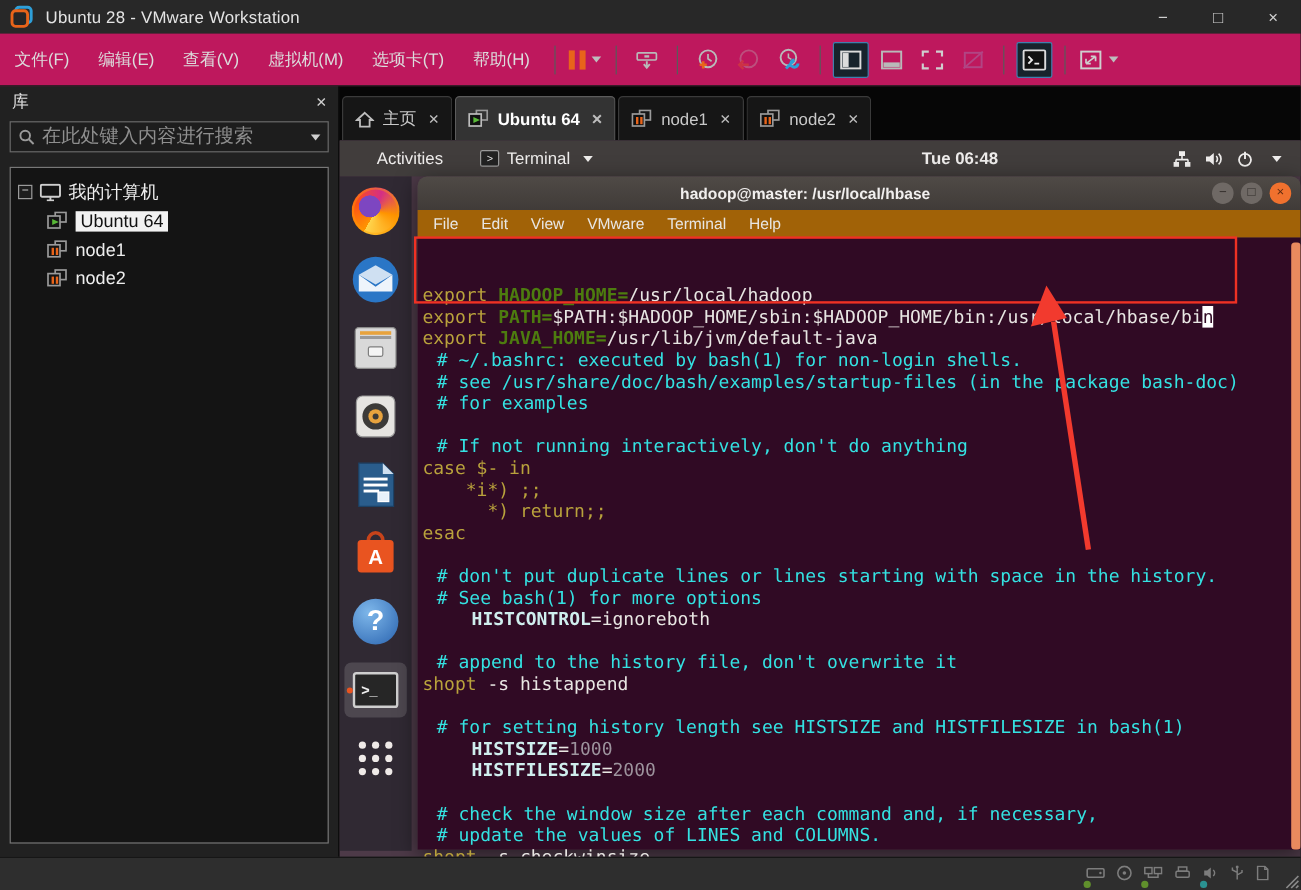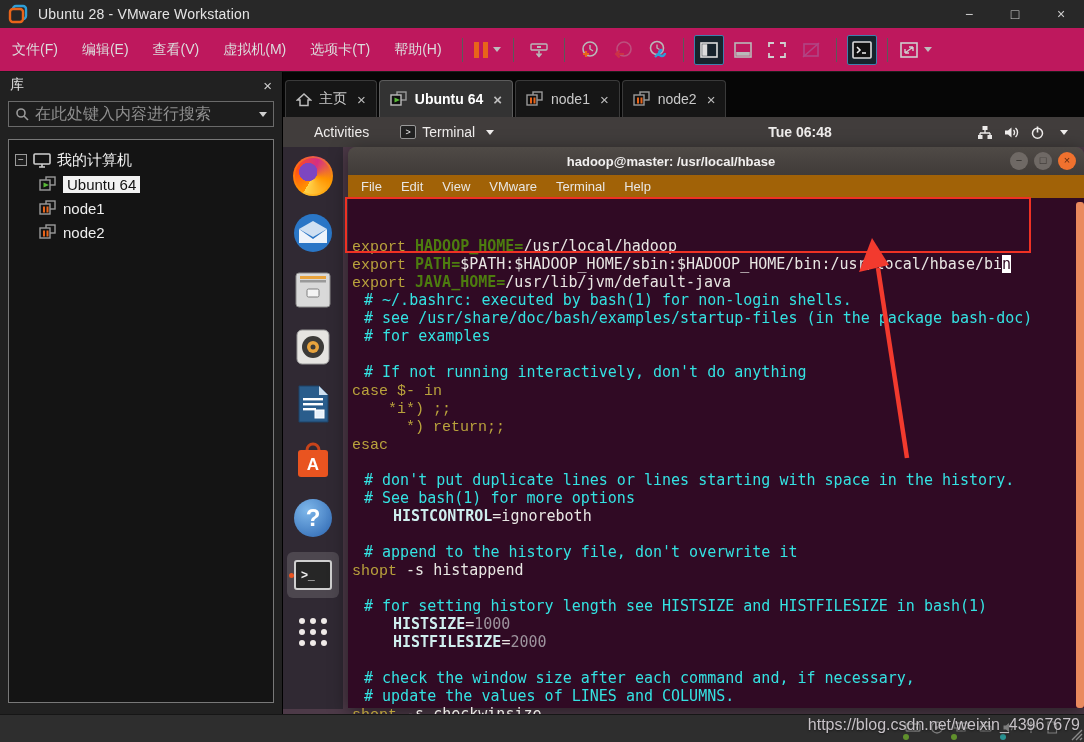--- a/index.html
+++ b/index.html
@@ -74,21 +74,21 @@
   .terminal { position:absolute; left:65px; top:0; width:736px; height:561px; border-radius:8px 8px 0 0; box-shadow:0 4px 18px rgba(0,0,0,.5); }
   .term-title { height:28px; border-radius:8px 8px 0 0; background:linear-gradient(#4f4a46,#403b38); display:flex; align-items:center; position:relative; }
   .term-title-text { position:absolute; left:0; right:90px; text-align:center; color:#f1efee; font-weight:bold; font-size:13px; }
   .term-btns { margin-left:auto; display:flex; gap:6px; padding-right:8px; }
   .tw-btn { width:18px; height:18px; border-radius:50%; background:#6f6965; color:#312d2a; font-size:11px; line-height:17px; text-align:center; }
   .tw-btn.close { background:#f0712e; color:#5e2a10; }
   .term-menu { height:23px; background:#a16207; display:flex; align-items:center; gap:19px; padding-left:13px; color:#e8e6e3; font-size:13px; }
   .term-body { position:relative; height:510px; background:#300a24; padding:3px 0 0 4px;
                font-family:"DejaVu Sans Mono", monospace; font-size:15px; line-height:18px; white-space:pre; }
   .tline { height:18px; }
-  .c-kw { color:#b9a23c;font-family:Liberation Mono, monospace; } .c-var { color:#4d7c0f; font-weight:bold; }
+  .c-kw { color:#b9a23c; } .c-var { color:#4d7c0f; font-weight:bold; }
   .c-comment { color:#34e2e2;margin-left:12px; } .c-plain { color:#e8e6e3; }
   .c-histvar { color:#cfeeee; font-weight:bold;margin-left:41px; } .c-num { color:#9d939d; }
   .c-cursor { background:#ffffff; color:#300a24; }
   .term-scrollbar { position:absolute; right:0; top:55px; bottom:0; width:8px; background:#e98a5e; border-radius:3px; }
 
   
   .anno-box { position:absolute; left:345px; top:195px; width:686px; height:56px; border:2px solid #ef3124; pointer-events:none; }
   .anno-arrow { position:absolute; left:845px; top:228px; pointer-events:none; }
 
   
@@ -488,14 +488,13 @@
             <path d="M2 1 H8 L10.5 3.5 V12 H2 Z" fill="none" stroke="#a8a8a8" stroke-width="1.2"></path>
             <path d="M8 1 V3.5 H10.5" fill="none" stroke="#a8a8a8" stroke-width="1.2"></path>
           </svg>
       </span>
     </span>
     <svg class="grip" width="14" height="14">
       <path d="M13 3 L3 13 M13 7 L7 13 M13 11 L11 13" stroke="#8a8a8a" stroke-width="1.4"></path>
     </svg>
   </div>
 
-  <span class="watermark">https://blog.csdn.net/weixin_43967679</span>
 </div>
 
 </body></html>

